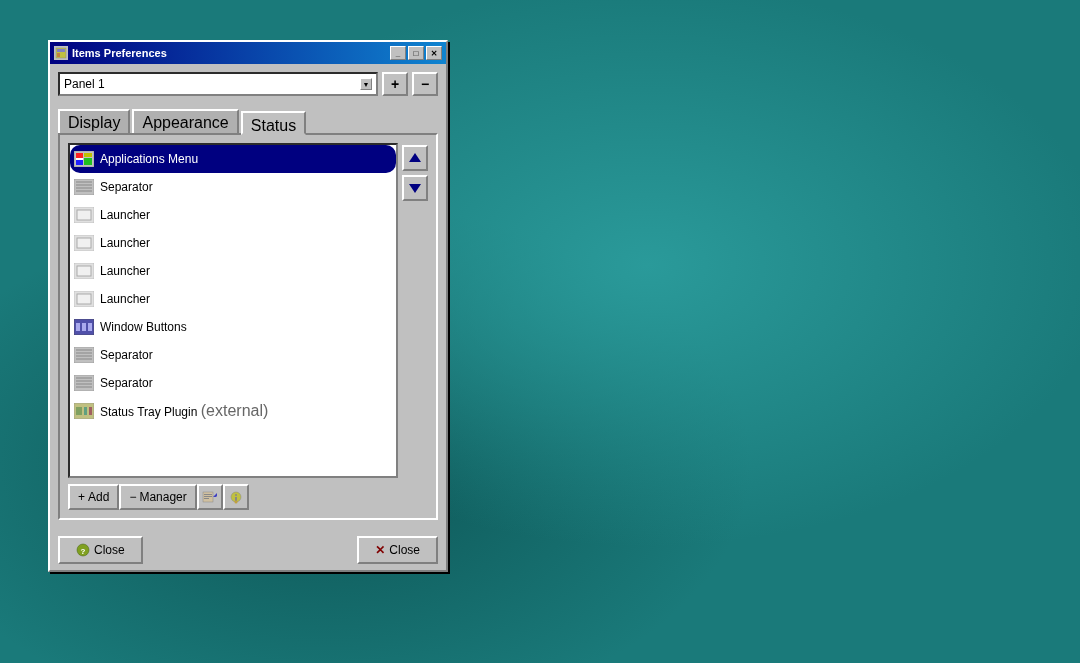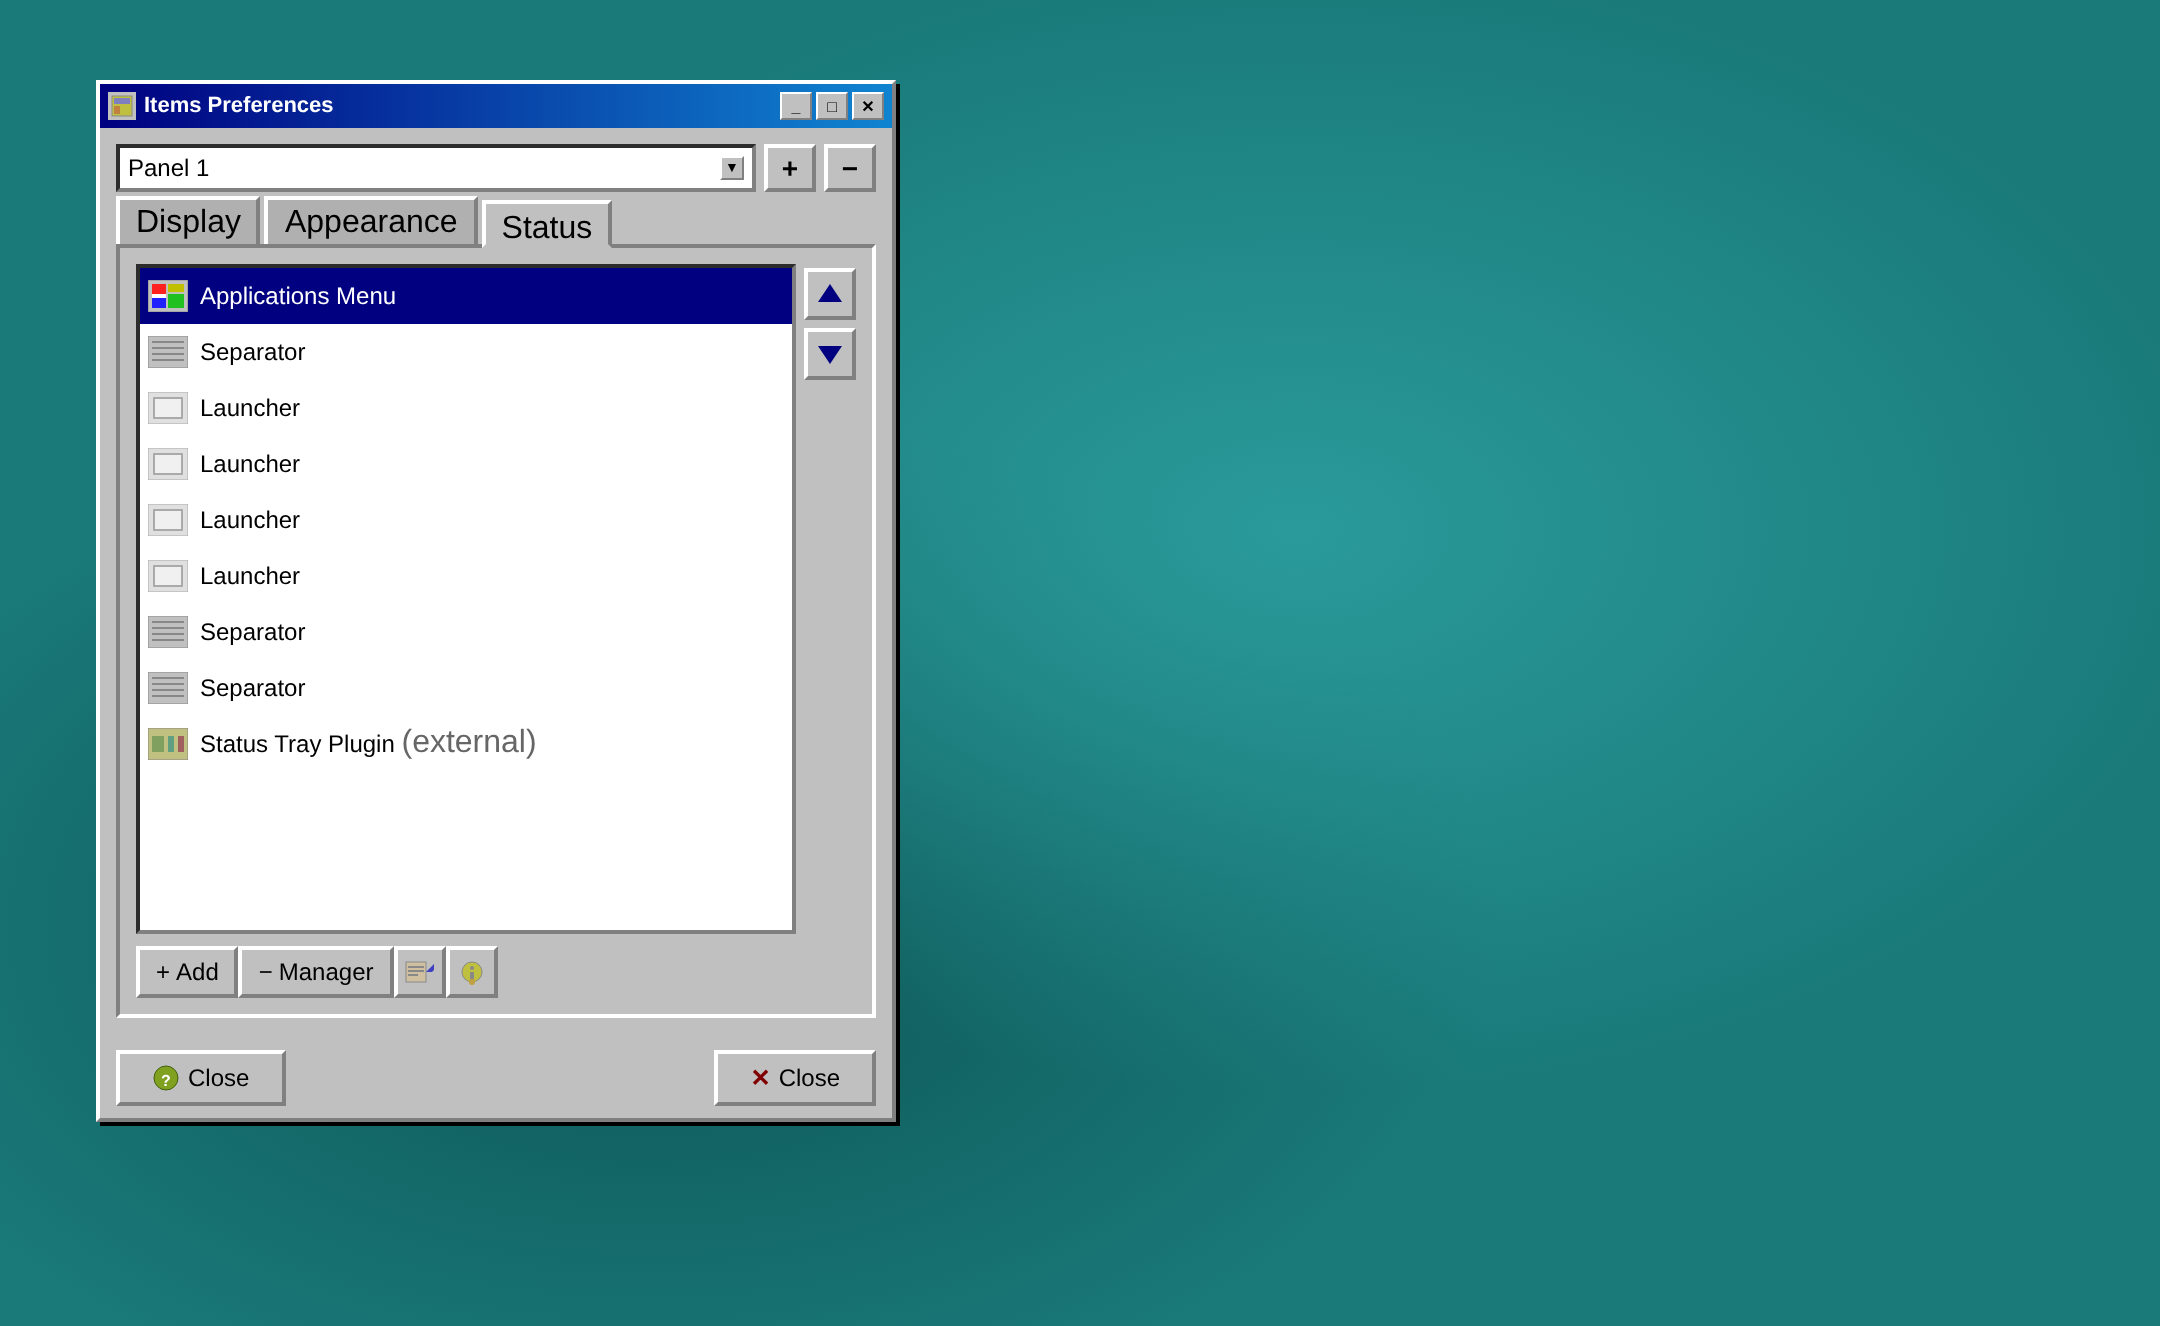--- a/index.html
+++ b/index.html
@@ -86,21 +86,21 @@
     .window-body {
       padding: 8px;
       background: #c0c0c0;
     }
 
     
     .panel-selector-row {
       display: flex;
       align-items: center;
       gap: 4px;
-      margin-bottom: 0;
+      margin-bottom: 11px;
     }
 
     .panel-dropdown {
       flex: 1;
       height: 24px;
       background: white;
       border: 2px inset #808080;
       padding: 2px 4px;
       font-size: 12px;
       display: flex;
@@ -203,20 +203,21 @@
     }
 
     .list-item {
       display: flex;
       align-items: center;
       padding: 2px 4px;
       height: 28px;
       cursor: pointer;
       gap: 6px;
       font-size: 12px;
+      border-radius: 10px;
     }
 
     .list-item.selected {
       background: #000080;
       color: white;
     }
 
     .item-icon {
       width: 20px;
       height: 20px;
@@ -440,20 +441,31 @@
           <div class="list-item">
             <div class="item-icon">
               <svg width="20" height="16" viewBox="0 0 20 16">
                 <rect width="20" height="16" fill="#e0e0e0" stroke="#aaa" stroke-width="0.5"></rect>
                 <rect x="3" y="3" width="14" height="10" fill="#f0f0f0" stroke="#aaa"></rect>
               </svg>
             </div>
             <span class="item-label">Launcher</span>
           </div>
 
+          <div class="list-item">
+            <div class="item-icon">
+              <svg width="20" height="16" viewBox="0 0 20 16">
+                <rect width="20" height="16" fill="#5050aa" stroke="#444" stroke-width="0.5"></rect>
+                <rect x="2" y="4" width="4" height="8" fill="#aaaaee"></rect>
+                <rect x="8" y="4" width="4" height="8" fill="#aaaaee"></rect>
+                <rect x="14" y="4" width="4" height="8" fill="#aaaaee"></rect>
+              </svg>
+            </div>
+            <span class="item-label">Window Buttons</span>
+          </div>
 
           <div class="list-item">
             <div class="item-icon">
               <svg width="20" height="16" viewBox="0 0 20 16">
                 <rect width="20" height="16" fill="#c0c0c0" stroke="#888" stroke-width="0.5"></rect>
                 <line x1="2" y1="3" x2="18" y2="3" stroke="#888" stroke-width="1"></line>
                 <line x1="2" y1="6" x2="18" y2="6" stroke="#888" stroke-width="1"></line>
                 <line x1="2" y1="9" x2="18" y2="9" stroke="#888" stroke-width="1"></line>
                 <line x1="2" y1="12" x2="18" y2="12" stroke="#888" stroke-width="1"></line>
               </svg>

